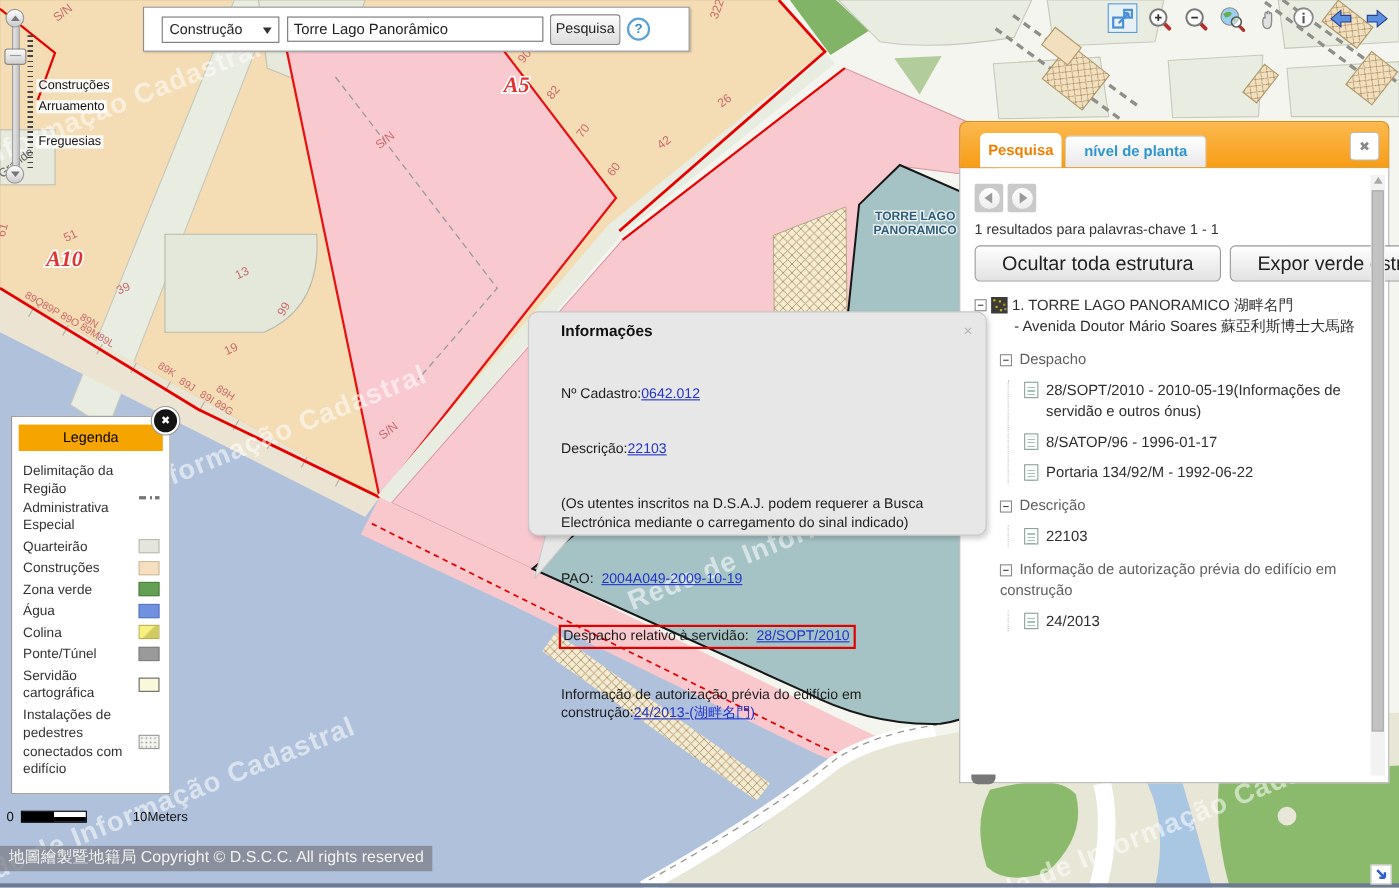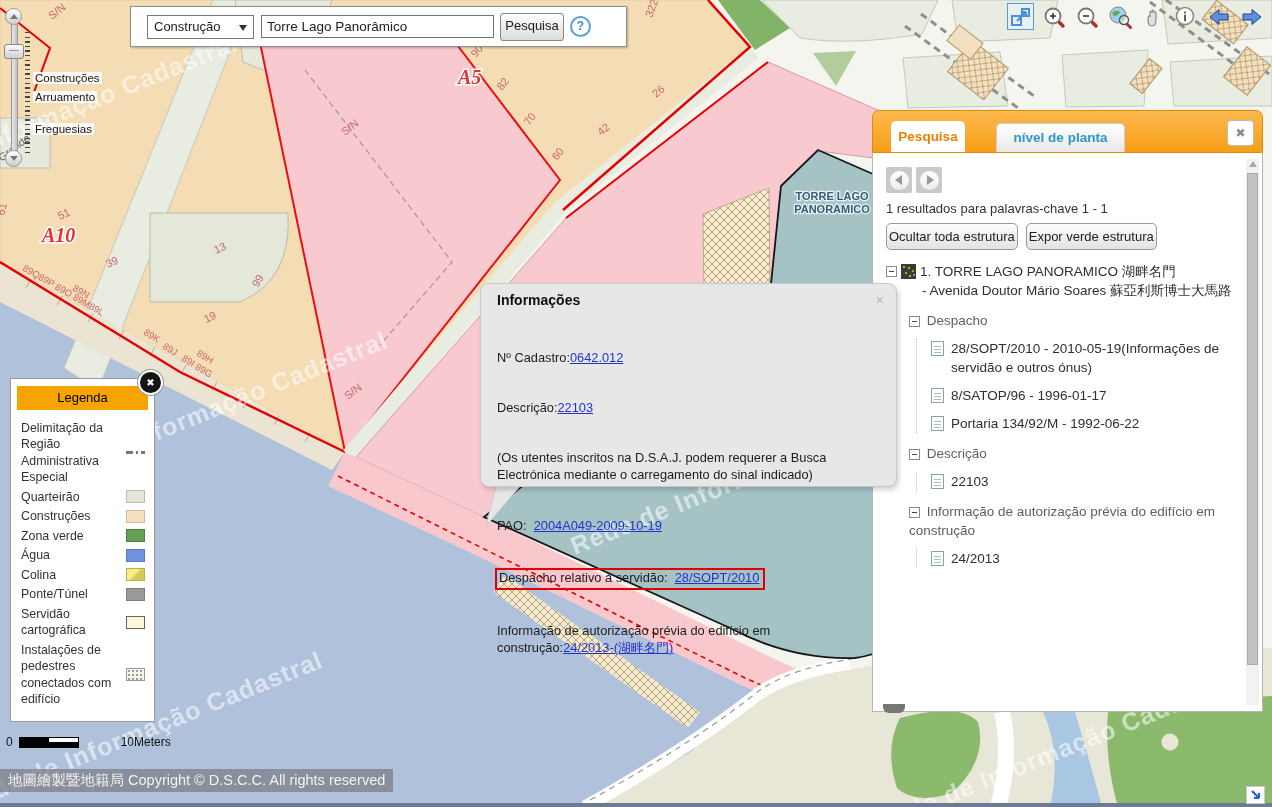--- a/index.html
+++ b/index.html
@@ -56,36 +56,36 @@
   .tool.sel-tool{border:1px solid #5b9bd5;background:rgba(230,243,255,.6);box-sizing:border-box;}
 
   
   .panel{position:absolute;left:872px;top:110px;width:391px;height:602px;z-index:20;}
   .p-header{position:relative;height:43px;background:linear-gradient(#fcb94f,#f79d16);
        border:1px solid #d98c10;border-radius:7px 7px 0 0;box-sizing:border-box;}
   .tab{position:absolute;bottom:0;border-radius:5px 5px 0 0;text-align:center;font-weight:bold;
        font-size:13.5px;cursor:pointer;box-sizing:border-box;}
   .tab-active{left:18px;width:74px;height:31px;background:#fff;color:#f07f00;line-height:31px;}
   .tab-idle{left:95px;width:129px;height:29px;background:linear-gradient(#ffffff,#e8e8e8);
-       border:1px solid #cfcfcf;border-bottom:none;color:#2e96cc;line-height:28px;margin-left:28px;}
+       border:1px solid #cfcfcf;border-bottom:none;color:#2e96cc;line-height:28px;}
   .p-close{position:absolute;right:8px;top:9px;width:25px;height:24px;background:#fff;border:1px solid #bbb;
        border-radius:4px;color:#8a8a8a;font-size:12px;text-align:center;line-height:24px;cursor:pointer;}
   .p-body{position:relative;height:559px;background:#fff;border:1px solid #b5b5b5;border-top:none;
        box-sizing:border-box;padding:10px 24px 10px 13px;}
   .navbtns{display:flex;gap:4px;margin:4px 0 8px;}
   .navbtn{width:26px;height:26px;background:#c9c9c9;border-radius:2px;display:flex;align-items:center;
        justify-content:center;cursor:pointer;}
   .navbtn .circ{width:19px;height:19px;border-radius:50%;background:linear-gradient(#fff,#ececec);
        display:flex;align-items:center;justify-content:center;}
   .tri-l{border-top:5px solid transparent;border-bottom:5px solid transparent;border-right:7px solid #9a9a9a;margin-right:2px;}
   .tri-r{border-top:5px solid transparent;border-bottom:5px solid transparent;border-left:7px solid #9a9a9a;margin-left:2px;}
   .results{font-size:13px;color:#333;margin:2px 0 7px;}
   .p-actions{display:flex;gap:8px;}
-  .p-btn{padding:5px 2px;border:1px solid #9a9a9a;border-radius:5px;background:linear-gradient(#fefefe,#e2e2e2);
-       font-size:13px;color:#222;cursor:pointer;white-space:nowrap;}
+  .p-btn{padding:5px 24px;border:1px solid #9a9a9a;border-radius:5px;background:linear-gradient(#fefefe,#e2e2e2);
+       font-size:18px;color:#222;cursor:pointer;white-space:nowrap;}
   .tree{margin-top:12px;font-size:13.5px;color:#2f2f2f;line-height:19px;}
   .exp{display:inline-block;width:11px;height:11px;border:1px solid #8a8a8a;background:#fff;
        box-sizing:border-box;vertical-align:middle;cursor:pointer;flex:none;}
   .exp::after{content:"";display:block;width:5px;height:1px;background:#444;margin:4px auto 0;}
   .bld{display:inline-block;width:15px;height:15px;background:#3a3a3a;position:relative;vertical-align:middle;flex:none;}
   .bld::after{content:"";position:absolute;left:2px;top:2px;width:2px;height:2px;background:#d4b000;
        box-shadow:5px 1px 0 #d4b000,9px 4px 0 #b99700,2px 6px 0 #c8a500,6px 9px 0 #d4b000,10px 8px 0 #7a9a60;}
   .t-root{display:flex;gap:4px;align-items:flex-start;}
   .t-root .exp{margin-top:4px;} .t-root .bld{margin-top:2px;}
   .t-title{cursor:pointer;}
@@ -101,21 +101,21 @@
   .sb-up{position:absolute;top:2px;left:2.5px;border-left:4px solid transparent;border-right:4px solid transparent;
        border-bottom:6px solid #a9a9a9;cursor:pointer;}
   .sb-thumb{position:absolute;top:14px;left:1px;width:11px;height:492px;background:#c2c2c2;border:1px solid #ababab;
        box-sizing:border-box;cursor:grab;}
   .p-handle{position:absolute;left:883px;top:704px;width:22px;height:9px;background:#777;border-radius:0 0 6px 6px;
        z-index:21;cursor:pointer;}
 
   
   .popup{position:absolute;left:480px;top:283px;width:417px;height:204px;background:#e7e7e7;
        border:1px solid #c9c9c9;border-radius:9px;box-shadow:2px 3px 5px rgba(0,0,0,.18);z-index:30;
-       box-sizing:border-box;padding:8px 16px;}
+       box-sizing:border-box;padding:8px 29px;}
   .pp-title{font-size:14px;font-weight:bold;color:#101010;margin-bottom:8px;}
   .pp-close{position:absolute;right:12px;top:8px;color:#b5b5b5;font-size:14px;cursor:pointer;}
   .pp-body{font-size:12.8px;line-height:16.8px;color:#1c1c1c;white-space:pre-wrap;}
   .pp-body a{color:#2233cc;text-decoration:underline;cursor:pointer;}
   .hl{border:2px solid #e00000;width:fit-content;padding:0 4px 1px 2px;margin-left:-2px;}
 
   
   .legend{position:absolute;left:10px;top:378px;width:145px;height:344px;background:#fff;
        border:1px solid #9a9a9a;z-index:40;box-sizing:border-box;}
   .lg-close{position:absolute;right:-9px;top:-9px;width:21px;height:21px;border-radius:50%;background:#141414;

